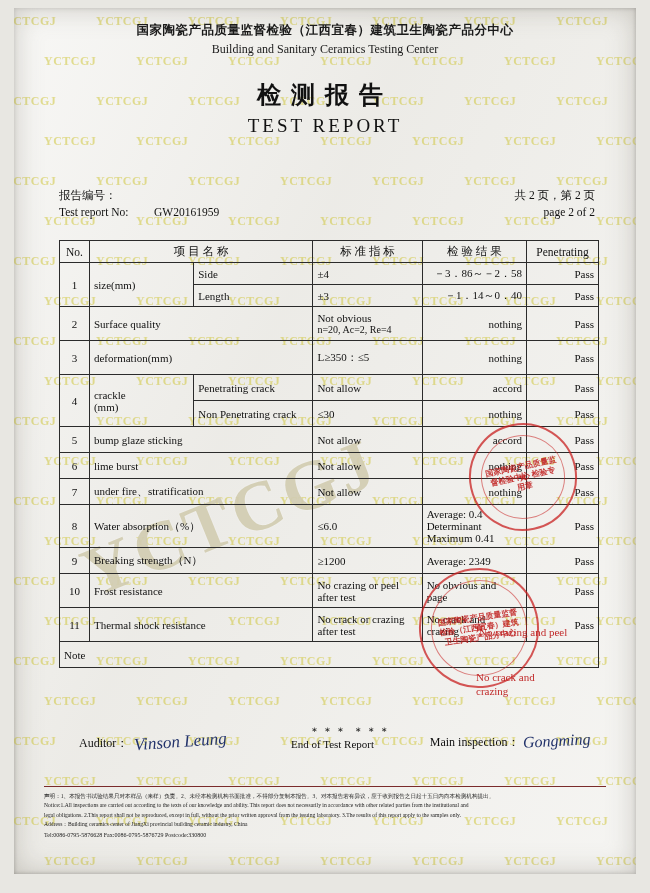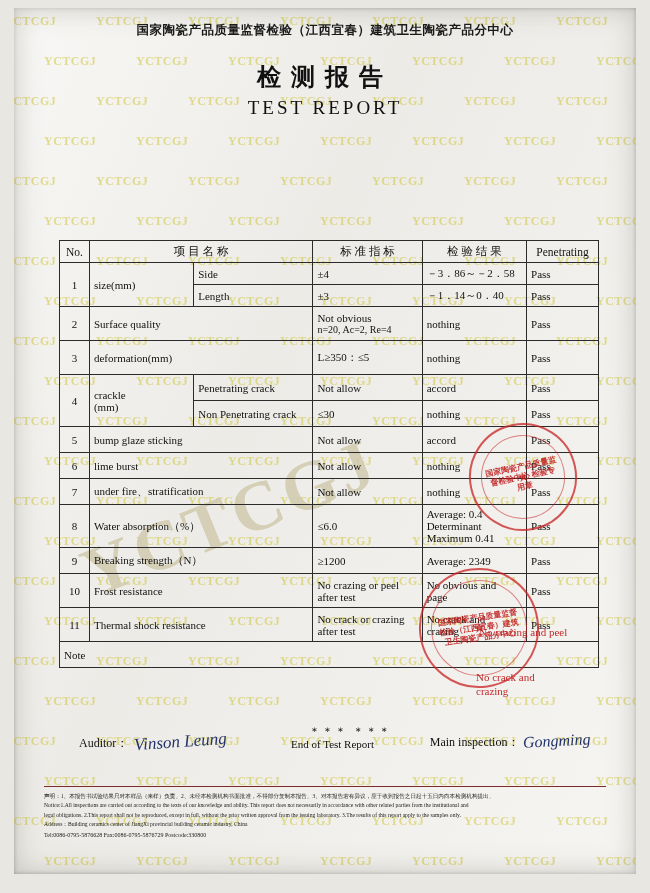--- a/index.html
+++ b/index.html
@@ -124,21 +124,21 @@
     font-weight: normal;
     text-align:center;
     height: 22px;
     font-size: 11.5px;
   }
   .c-no { width: 30px; text-align:center; }
   .c-item { width: 185px; }
   .c-std { width: 110px; }
   .c-res { width: 105px; text-align:center; }
   .c-det { width: 72px; text-align:center; }
-  .ctr { text-align:left; }
+  .ctr { text-align:right; }
   .sub-a { width: 78px; padding-left:6px;}
   .small { font-size: 10px; }
   .cell-pad { padding-left: 6px; }
   .note-row td { height: 26px; }
   .row-h { height: 26px; }
   .row-h2 { height: 34px; }
 
   .footer-sign {
     position:absolute;
     left: 45px; top: 722px;
@@ -402,25 +402,37 @@
         <div class="wm" style="left: 398px; top: 846px;">YCTCGJ</div>
         <div class="wm" style="left: 490px; top: 846px;">YCTCGJ</div>
         <div class="wm" style="left: 582px; top: 846px;">YCTCGJ</div>
       </div>
     <div class="bigwm">YCTCGJ</div>
 
     <div class="content">
 
       <div class="hdr">
         <div class="cn">国家陶瓷产品质量监督检验（江西宜春）建筑卫生陶瓷产品分中心</div>
+        <div class="en2">Building and Sanitary Ceramics Testing Center</div>
       </div>
 
       <div class="title-cn">检测报告</div>
       <div class="title-en">TEST REPORT</div>
 
+      <div class="meta">
+        <div class="row">
+          <span class="lbl">报告编号：</span>
+          <span class="right2">共 2 页，第 2 页</span>
+        </div>
+        <div class="row">
+          <span class="lbl">Test report No:</span>
+          <span class="val">GW20161959</span>
+          <span class="right2">page 2 of  2</span>
+        </div>
+      </div>
 
       <table class="report">
         <thead>
           <tr>
             <th class="c-no">No.</th>
             <th class="c-item" colspan="2">项 目 名 称</th>
             <th class="c-std">标 准 指 标</th>
             <th class="c-res">检 验 结 果</th>
             <th class="c-det">Penetrating</th>
           </tr>

